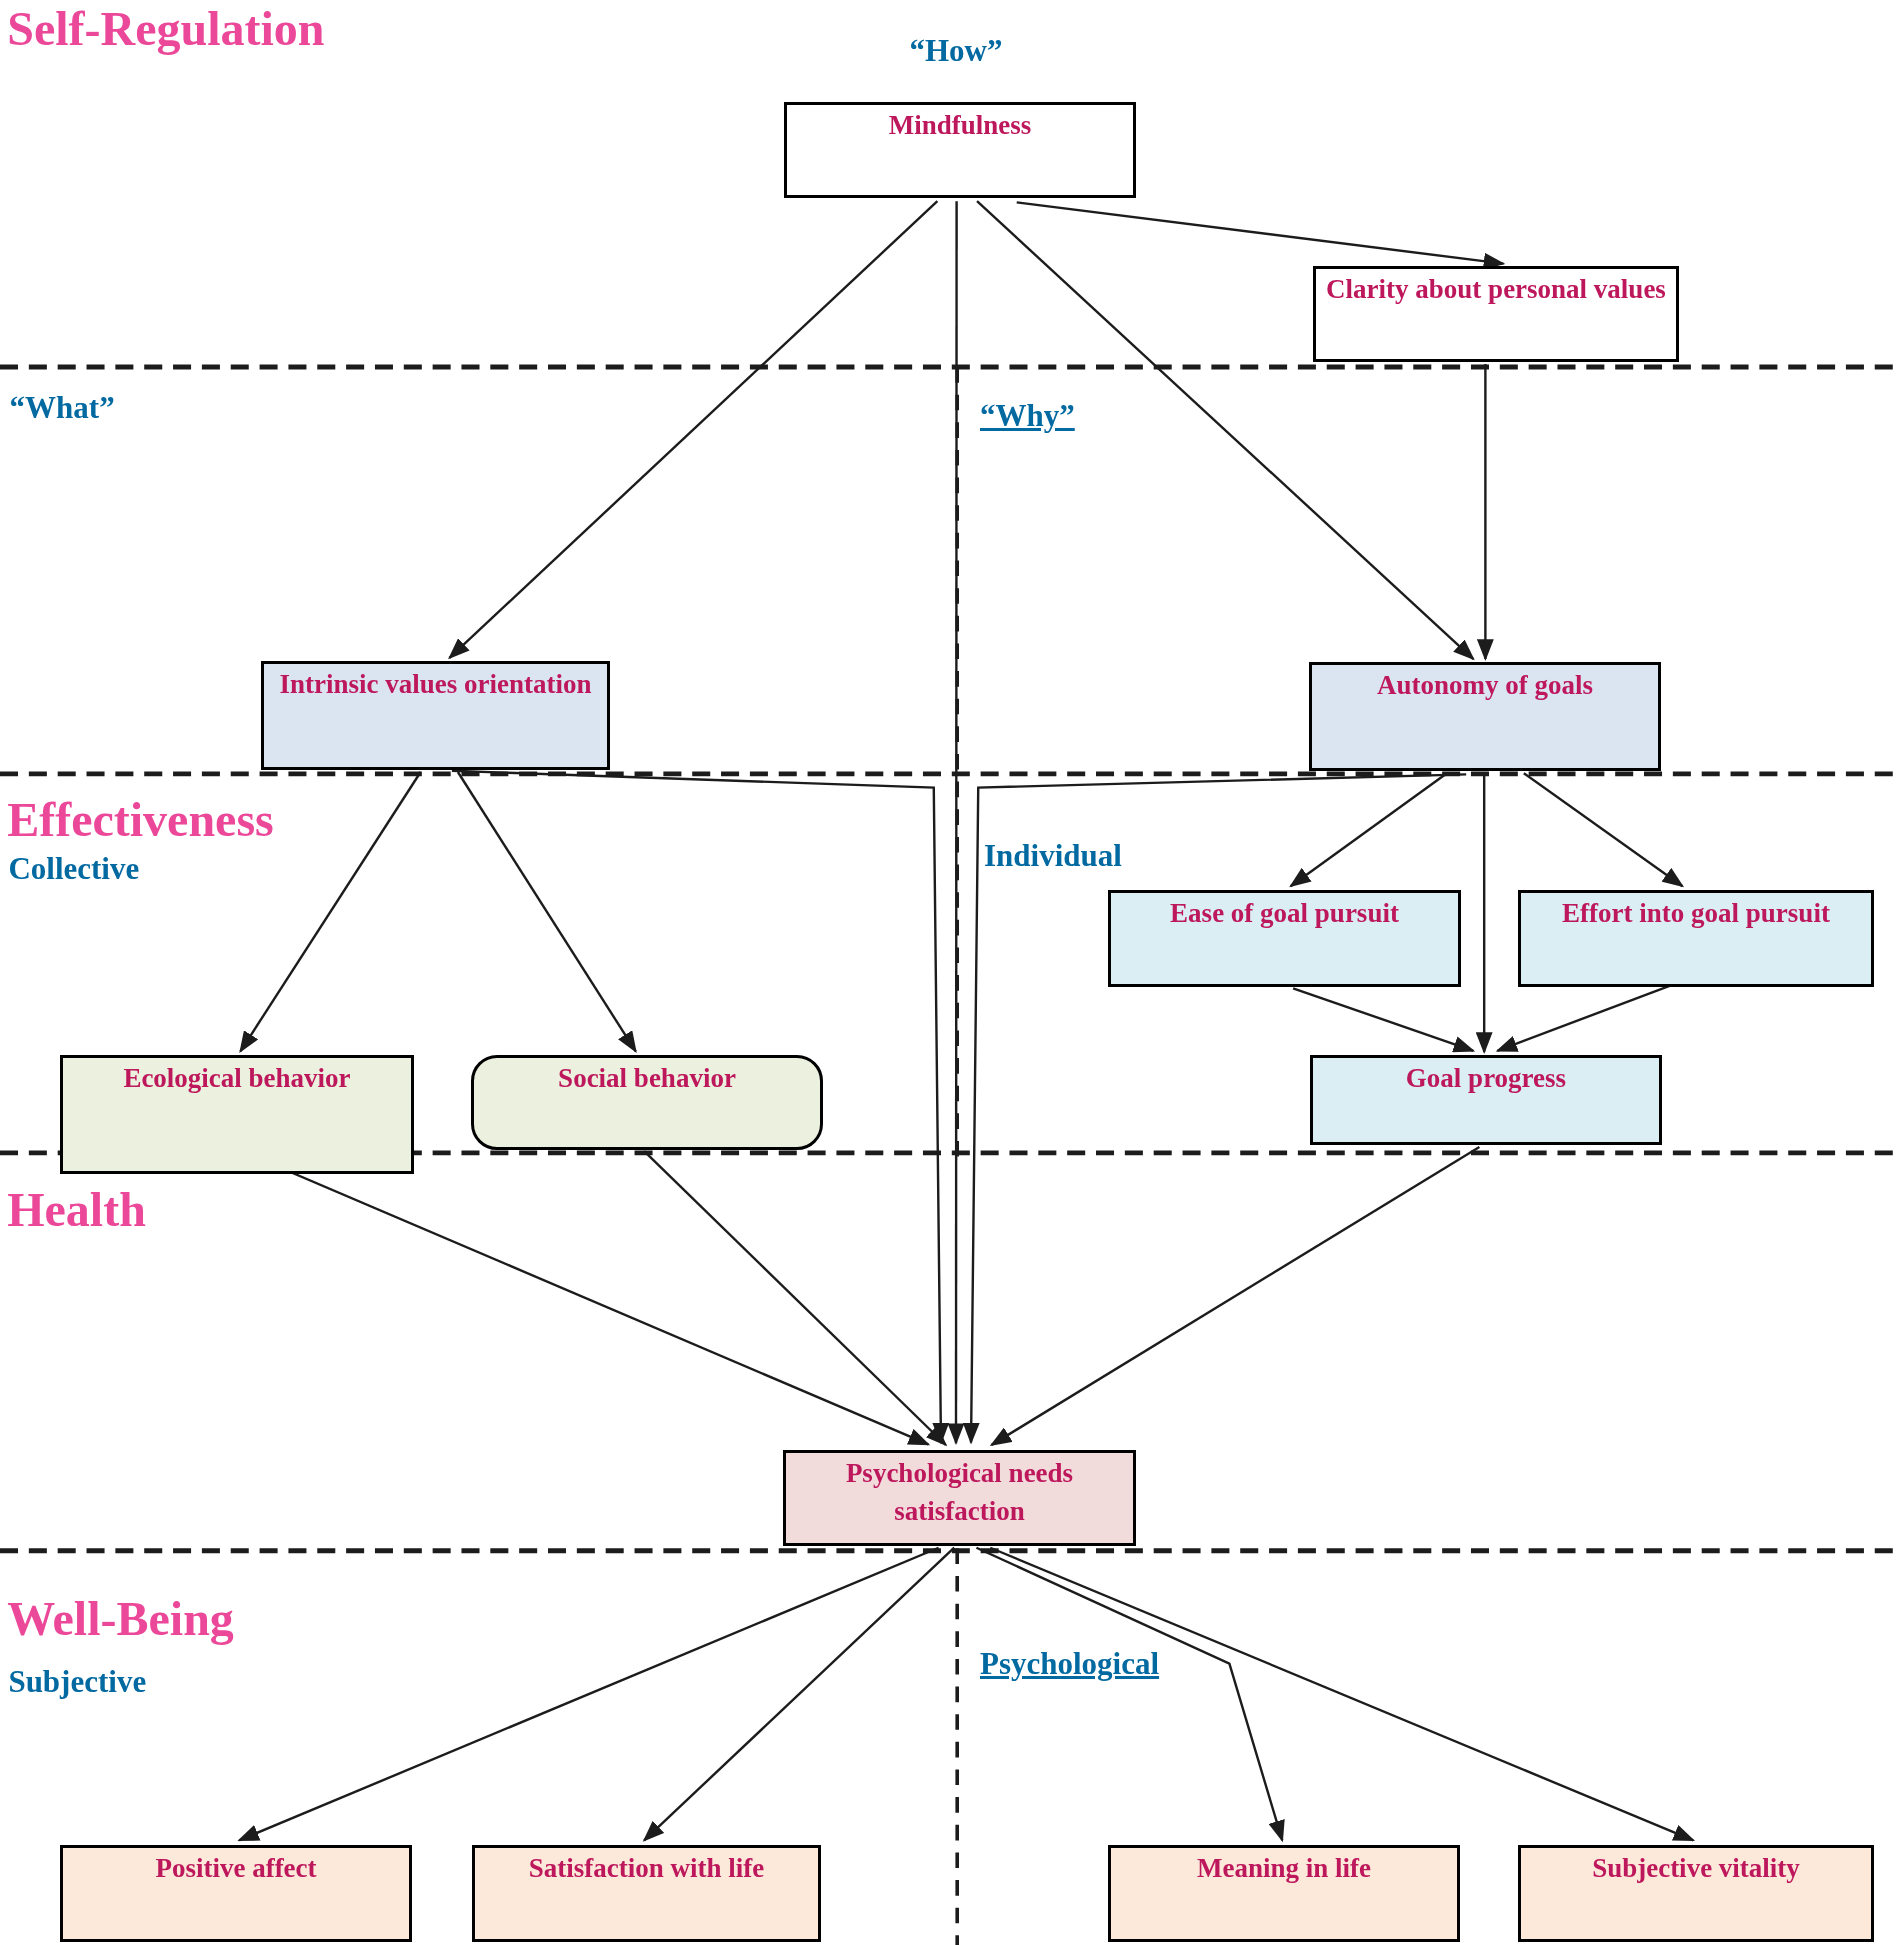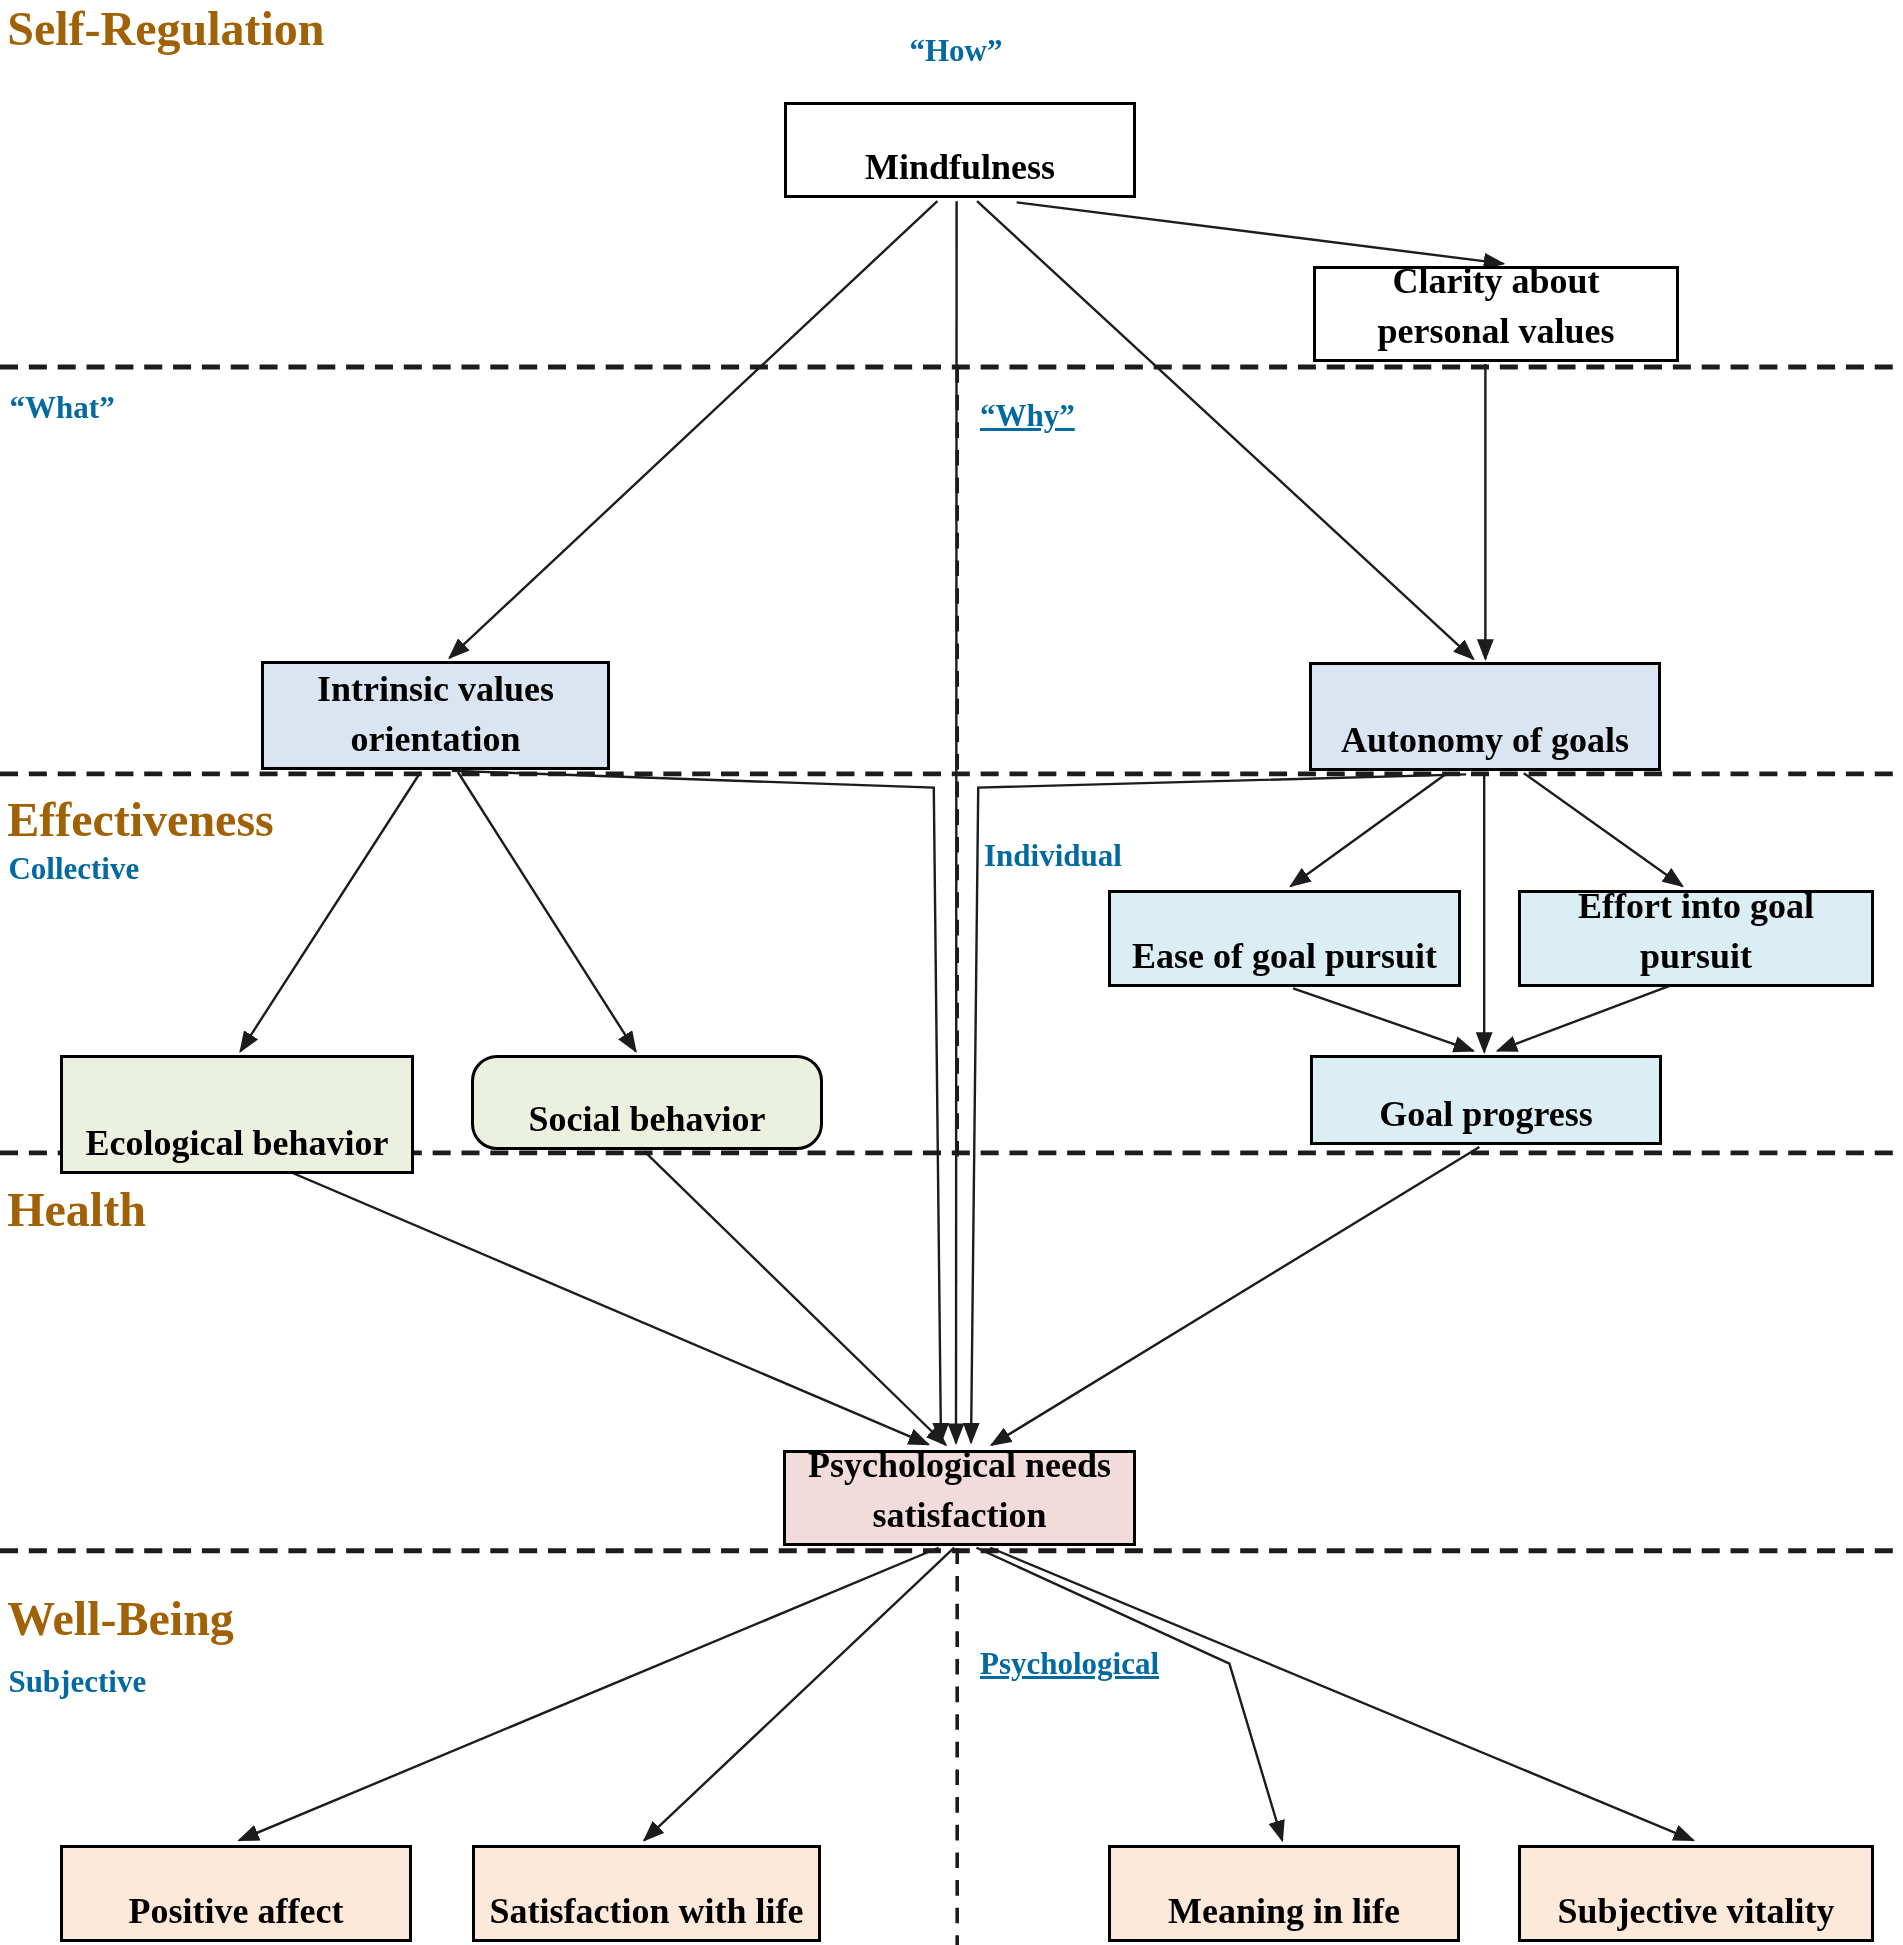--- a/index.html
+++ b/index.html
@@ -8,31 +8,31 @@
     width:1903px;height:1946px;
     background:#ffffff;
     font-family:"Liberation Serif","DejaVu Serif",serif;
     overflow:hidden;
   }
   .edges-layer{position:absolute;left:0;top:0;width:100%;height:100%;}
   .node{
     position:absolute;
     border:3.6px solid #000000;
     box-sizing:border-box;
-    display:flex;align-items:flex-end;justify-content:center;
+    display:flex;align-items:flex-start;justify-content:center;
     text-align:center;
     font-weight:bold;
-    color:#000000;
-    font-size:36px;
+    color:#be185d;
+    font-size:27px;
     line-height:1.38;
     padding:2.4px 8.4px;
   }
   .section-label{
     position:absolute;
-    font-weight:bold;color:#a16207;
+    font-weight:bold;color:#ec4899;
     font-size:48px;line-height:1.05;white-space:nowrap;
   }
   .sub-label{
     position:absolute;
     font-weight:bold;color:#0369a1;
     font-size:31px;line-height:1.05;white-space:nowrap;
   }
   .sub-label.center{transform:translateX(-50%);}
 </style>
 </head>

